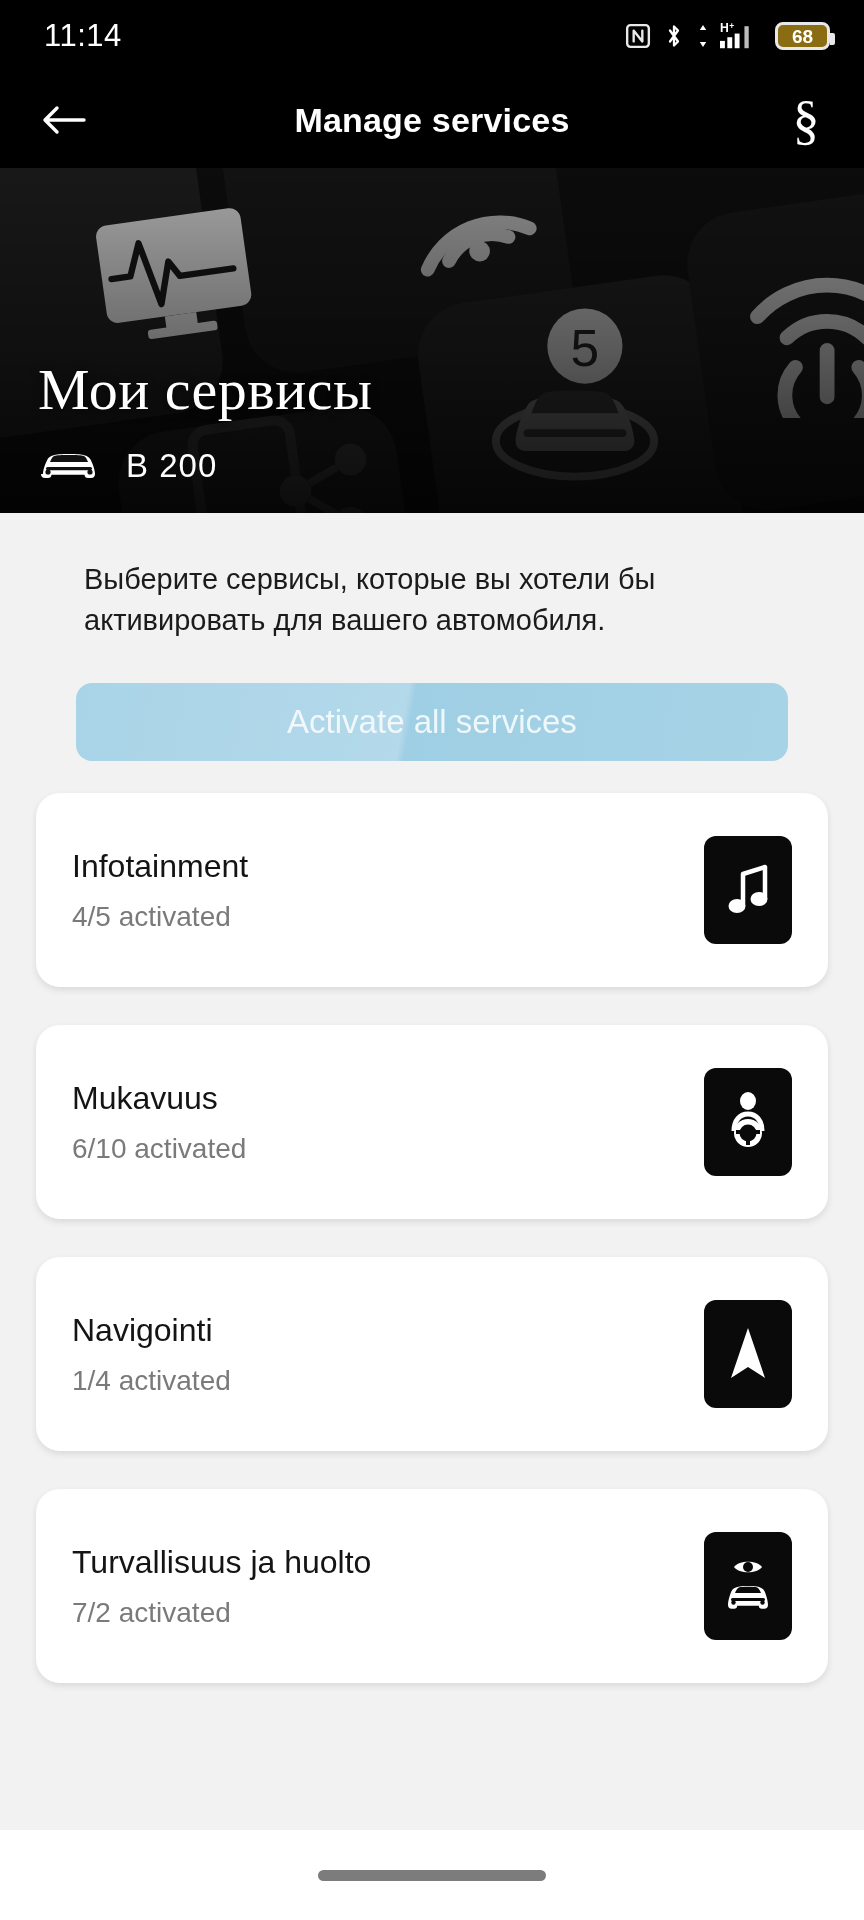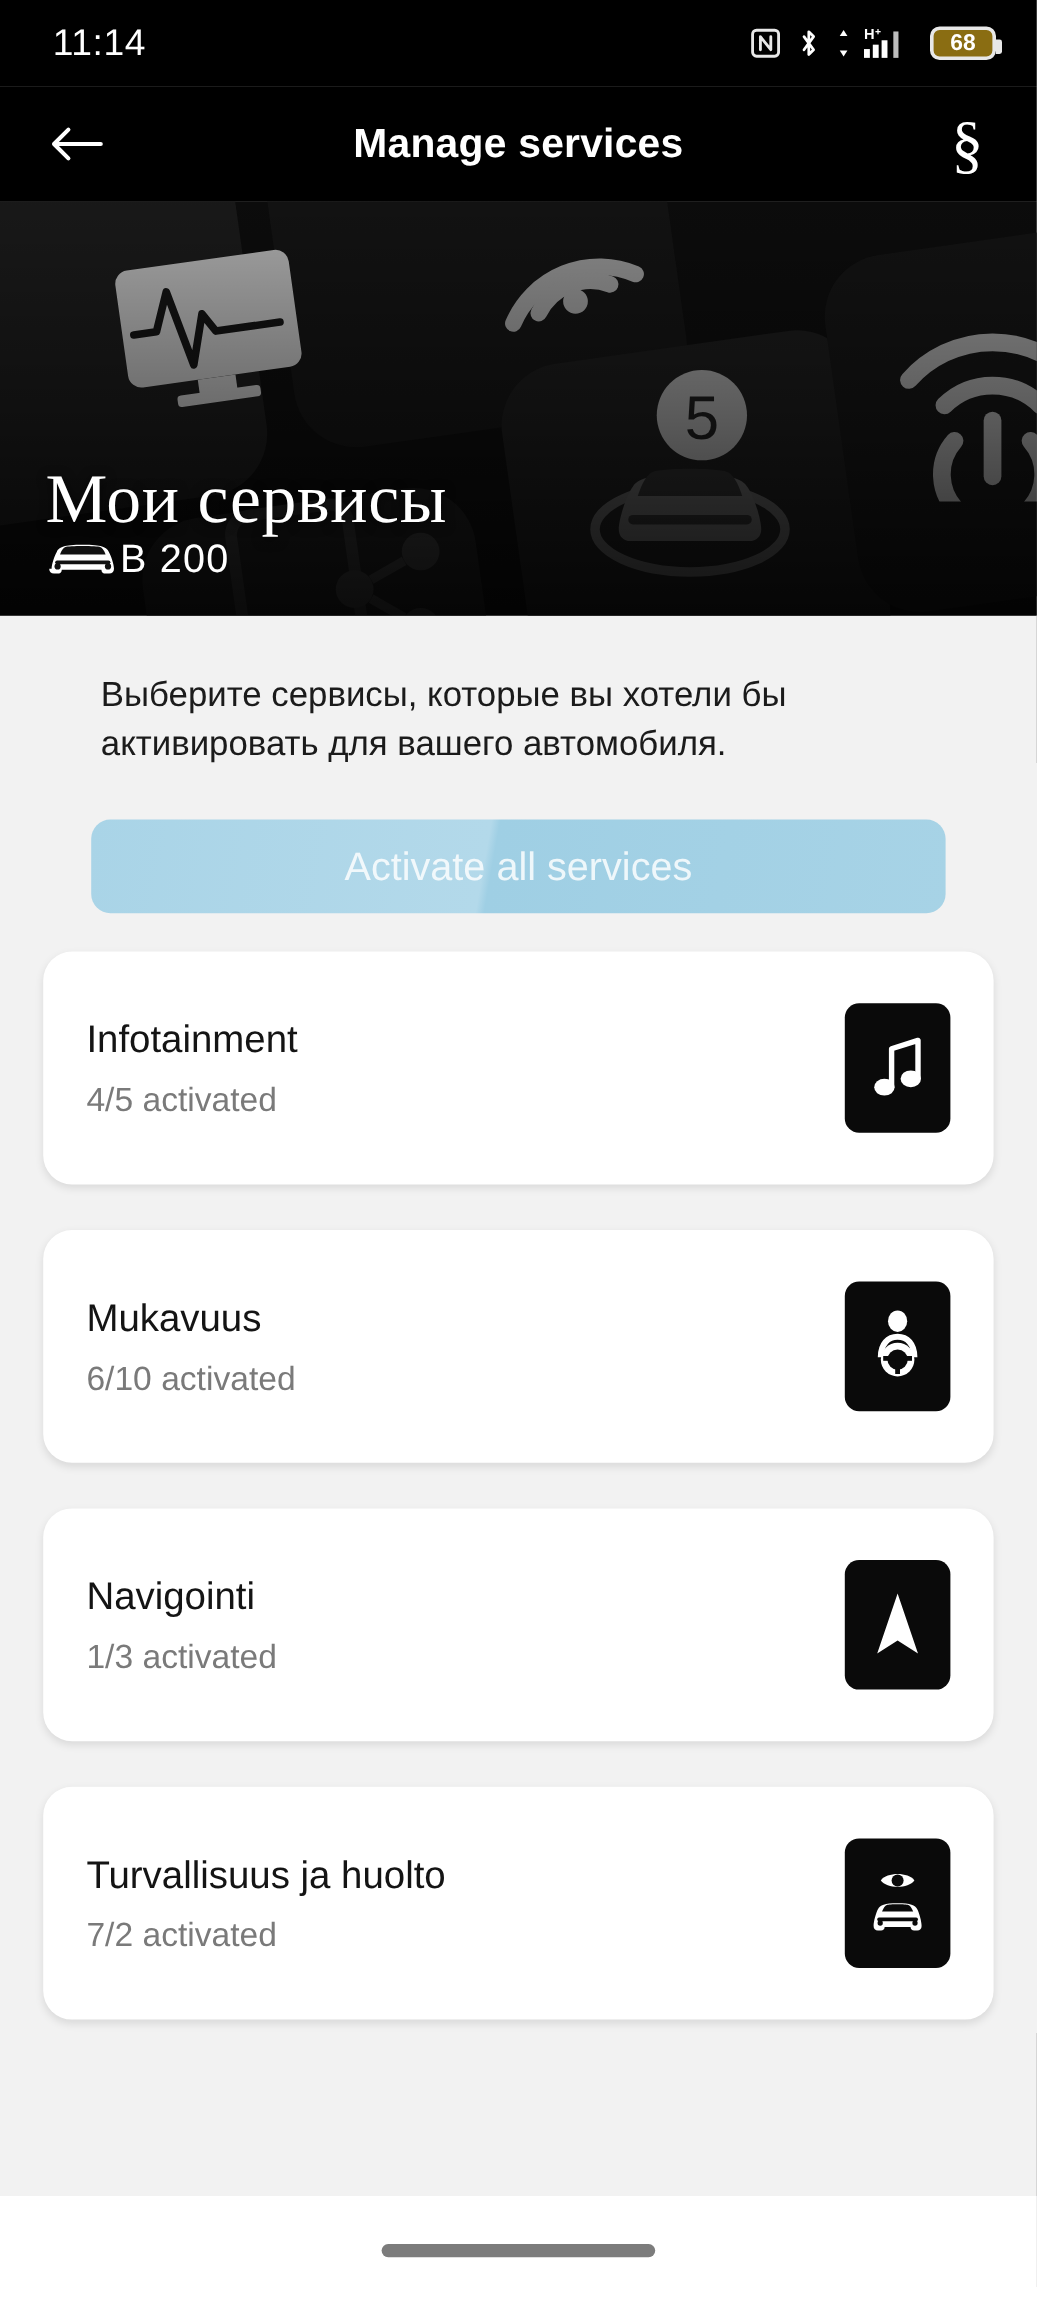--- a/index.html
+++ b/index.html
@@ -2,21 +2,21 @@
 <html><head>
 <meta charset="utf-8">
 <style>
   * { margin:0; padding:0; box-sizing:border-box; }
   html, body {
     width:864px; height:1920px;
     background:#ffffff;
     font-family:"Liberation Sans", sans-serif;
     overflow:hidden;
   }
-  .phone { position:relative; width:864px; height:1920px; background:#737373; }
+  .phone { position:relative; width:864px; height:1920px; background:#fca5a5; }
 
   
   .statusbar{
     height:72px; background:#000; color:#fff;
     display:flex; align-items:center; justify-content:space-between;
     padding:0 34px 0 44px;
   }
   .clock{ font-size:31px; letter-spacing:.5px; font-weight:400; }
   .sb-right{ display:flex; align-items:center; gap:11px; }
   .ic{ display:block; }
@@ -64,21 +64,21 @@
   }
   .hero-content{
     position:absolute; left:38px; bottom:28px; right:38px; color:#fff;
   }
   .hero-title{
     font-family:"Liberation Serif", serif;
     font-size:58px; line-height:1.05; font-weight:400; letter-spacing:.5px;
     text-shadow:0 2px 10px rgba(0,0,0,.7);
   }
   .hero-vehicle{
-    display:flex; align-items:flex-start; 
+    margin-top:26px; display:flex; align-items:flex-start; gap:26px;
   }
   .hero-vehicle .vname{ font-size:33px; letter-spacing:1px; }
 
   
   .content{ background:#f2f2f2; padding:0 0 0 0; height:1407px; }
   .desc{
     padding:46px 36px 0 36px; font-size:29px; line-height:1.42; color:#1b1b1b;margin-left:48px;
   }
   .cta-wrap{ padding:42px 76px 0 76px; }
   .cta{
@@ -265,21 +265,21 @@
             <circle cx="23" cy="42" r="8.5" fill="#0a0a0a"></circle>
             <rect x="11" y="39" width="24" height="4" fill="#0a0a0a"></rect>
             <rect x="21" y="42" width="4" height="12" fill="#0a0a0a"></rect>
           </svg>
         </div>
       </div>
 
       <div class="card">
         <div class="card-text">
           <div class="card-title">Navigointi</div>
-          <div class="card-sub">1/3 activated</div>
+          <div class="card-sub">1/4 activated</div>
         </div>
         <div class="card-icon">
           <svg width="42" height="58" viewBox="0 0 42 58">
             <path d="M21 3 38 53 21 42 4 53z" fill="#fff"></path>
           </svg>
         </div>
       </div>
 
       <div class="card">
         <div class="card-text">

